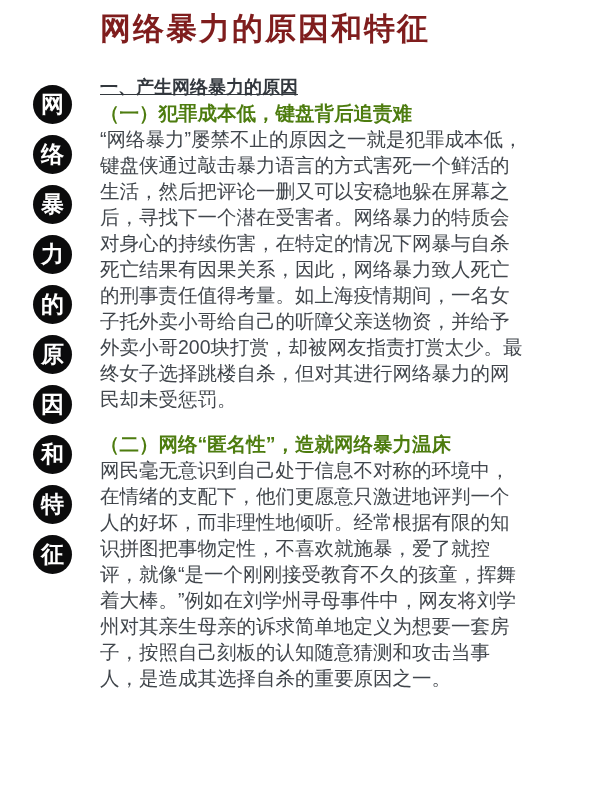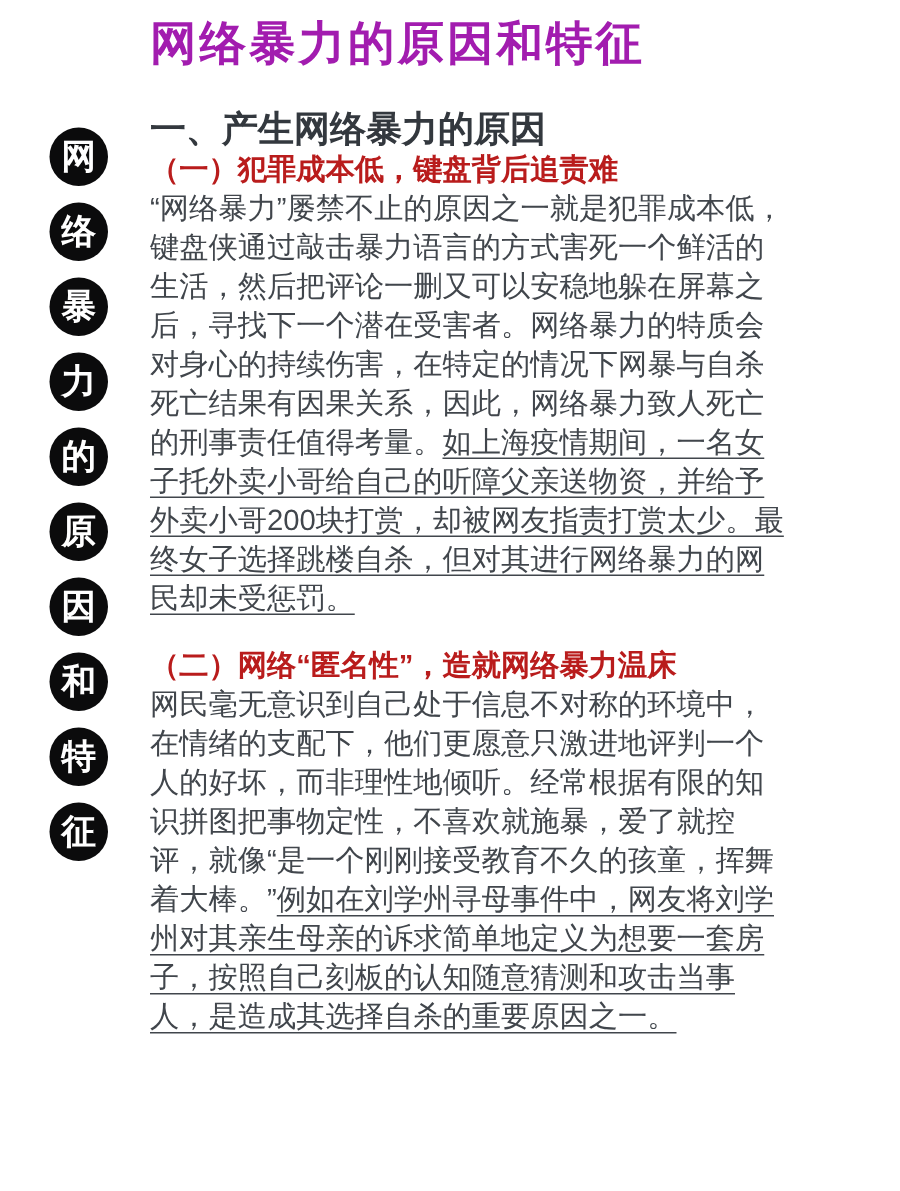--- a/index.html
+++ b/index.html
@@ -45,50 +45,50 @@
     top: 10px;
     width: 424px;
     color: #41464c;
   }
   .title {
     margin: 0 0 26px 0;
     font-size: 31px;
     line-height: 38px;
     font-weight: bold;
     letter-spacing: 2px;
-    color: #a21caf;
+    color: #7f1d1d;
     white-space: nowrap;
   }
   .para {
     margin: 0;
     font-size: 19.5px;
     line-height: 26px;
     text-align: left;
     word-break: break-all;
     line-break: strict;
   }
   .h2 {
     margin: 26px 0 0 0;
-    font-size: 24px;
+    font-size: 18px;
     line-height: 26px;
     font-weight: bold;
     color: #33383e;
+    text-decoration: underline;
   }
   .h3 {
     margin: 0;
     font-size: 19.5px;
     line-height: 26px;
     font-weight: bold;
-    color: #b91c1c;
+    color: #4d7c0f;
   }
   .h3.gap {
     margin-top: 19px;
   }
   .ul {
-    text-decoration: underline;
     text-decoration-thickness: 1px;
     text-underline-offset: 4px;
     text-align: center;
   }
 </style>
 </head>
 <body>
 
 <div class="page">
 

